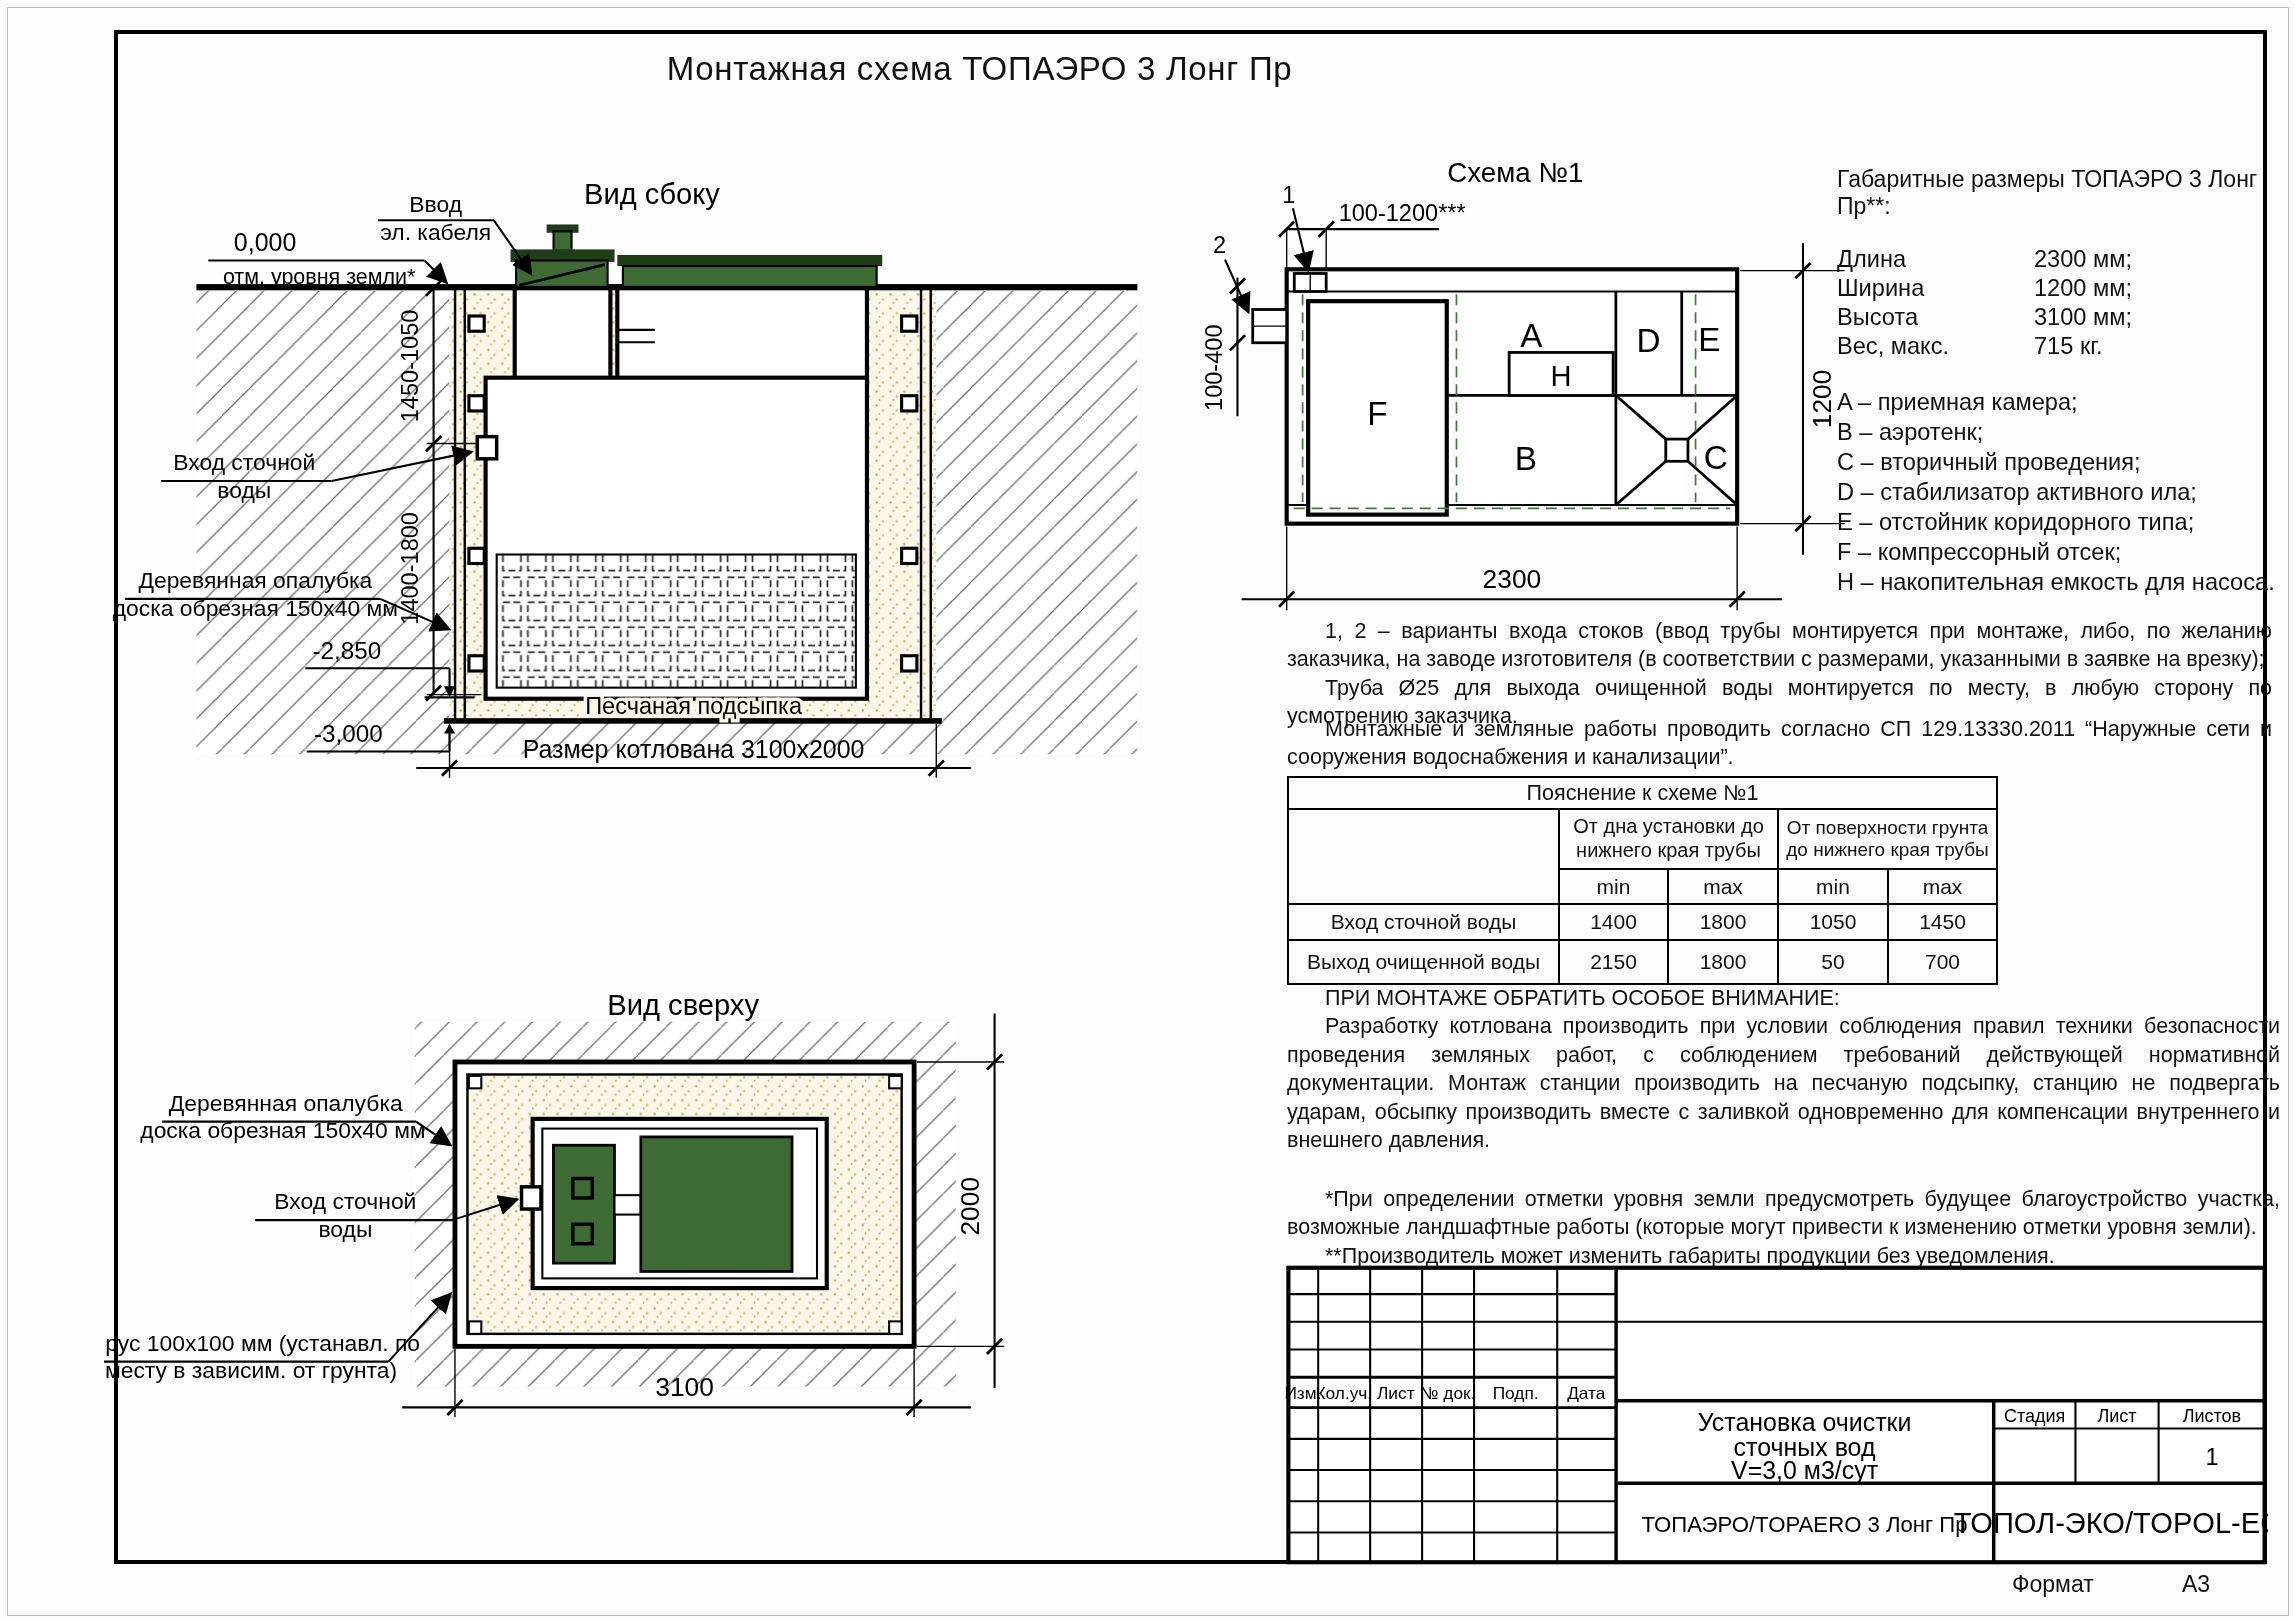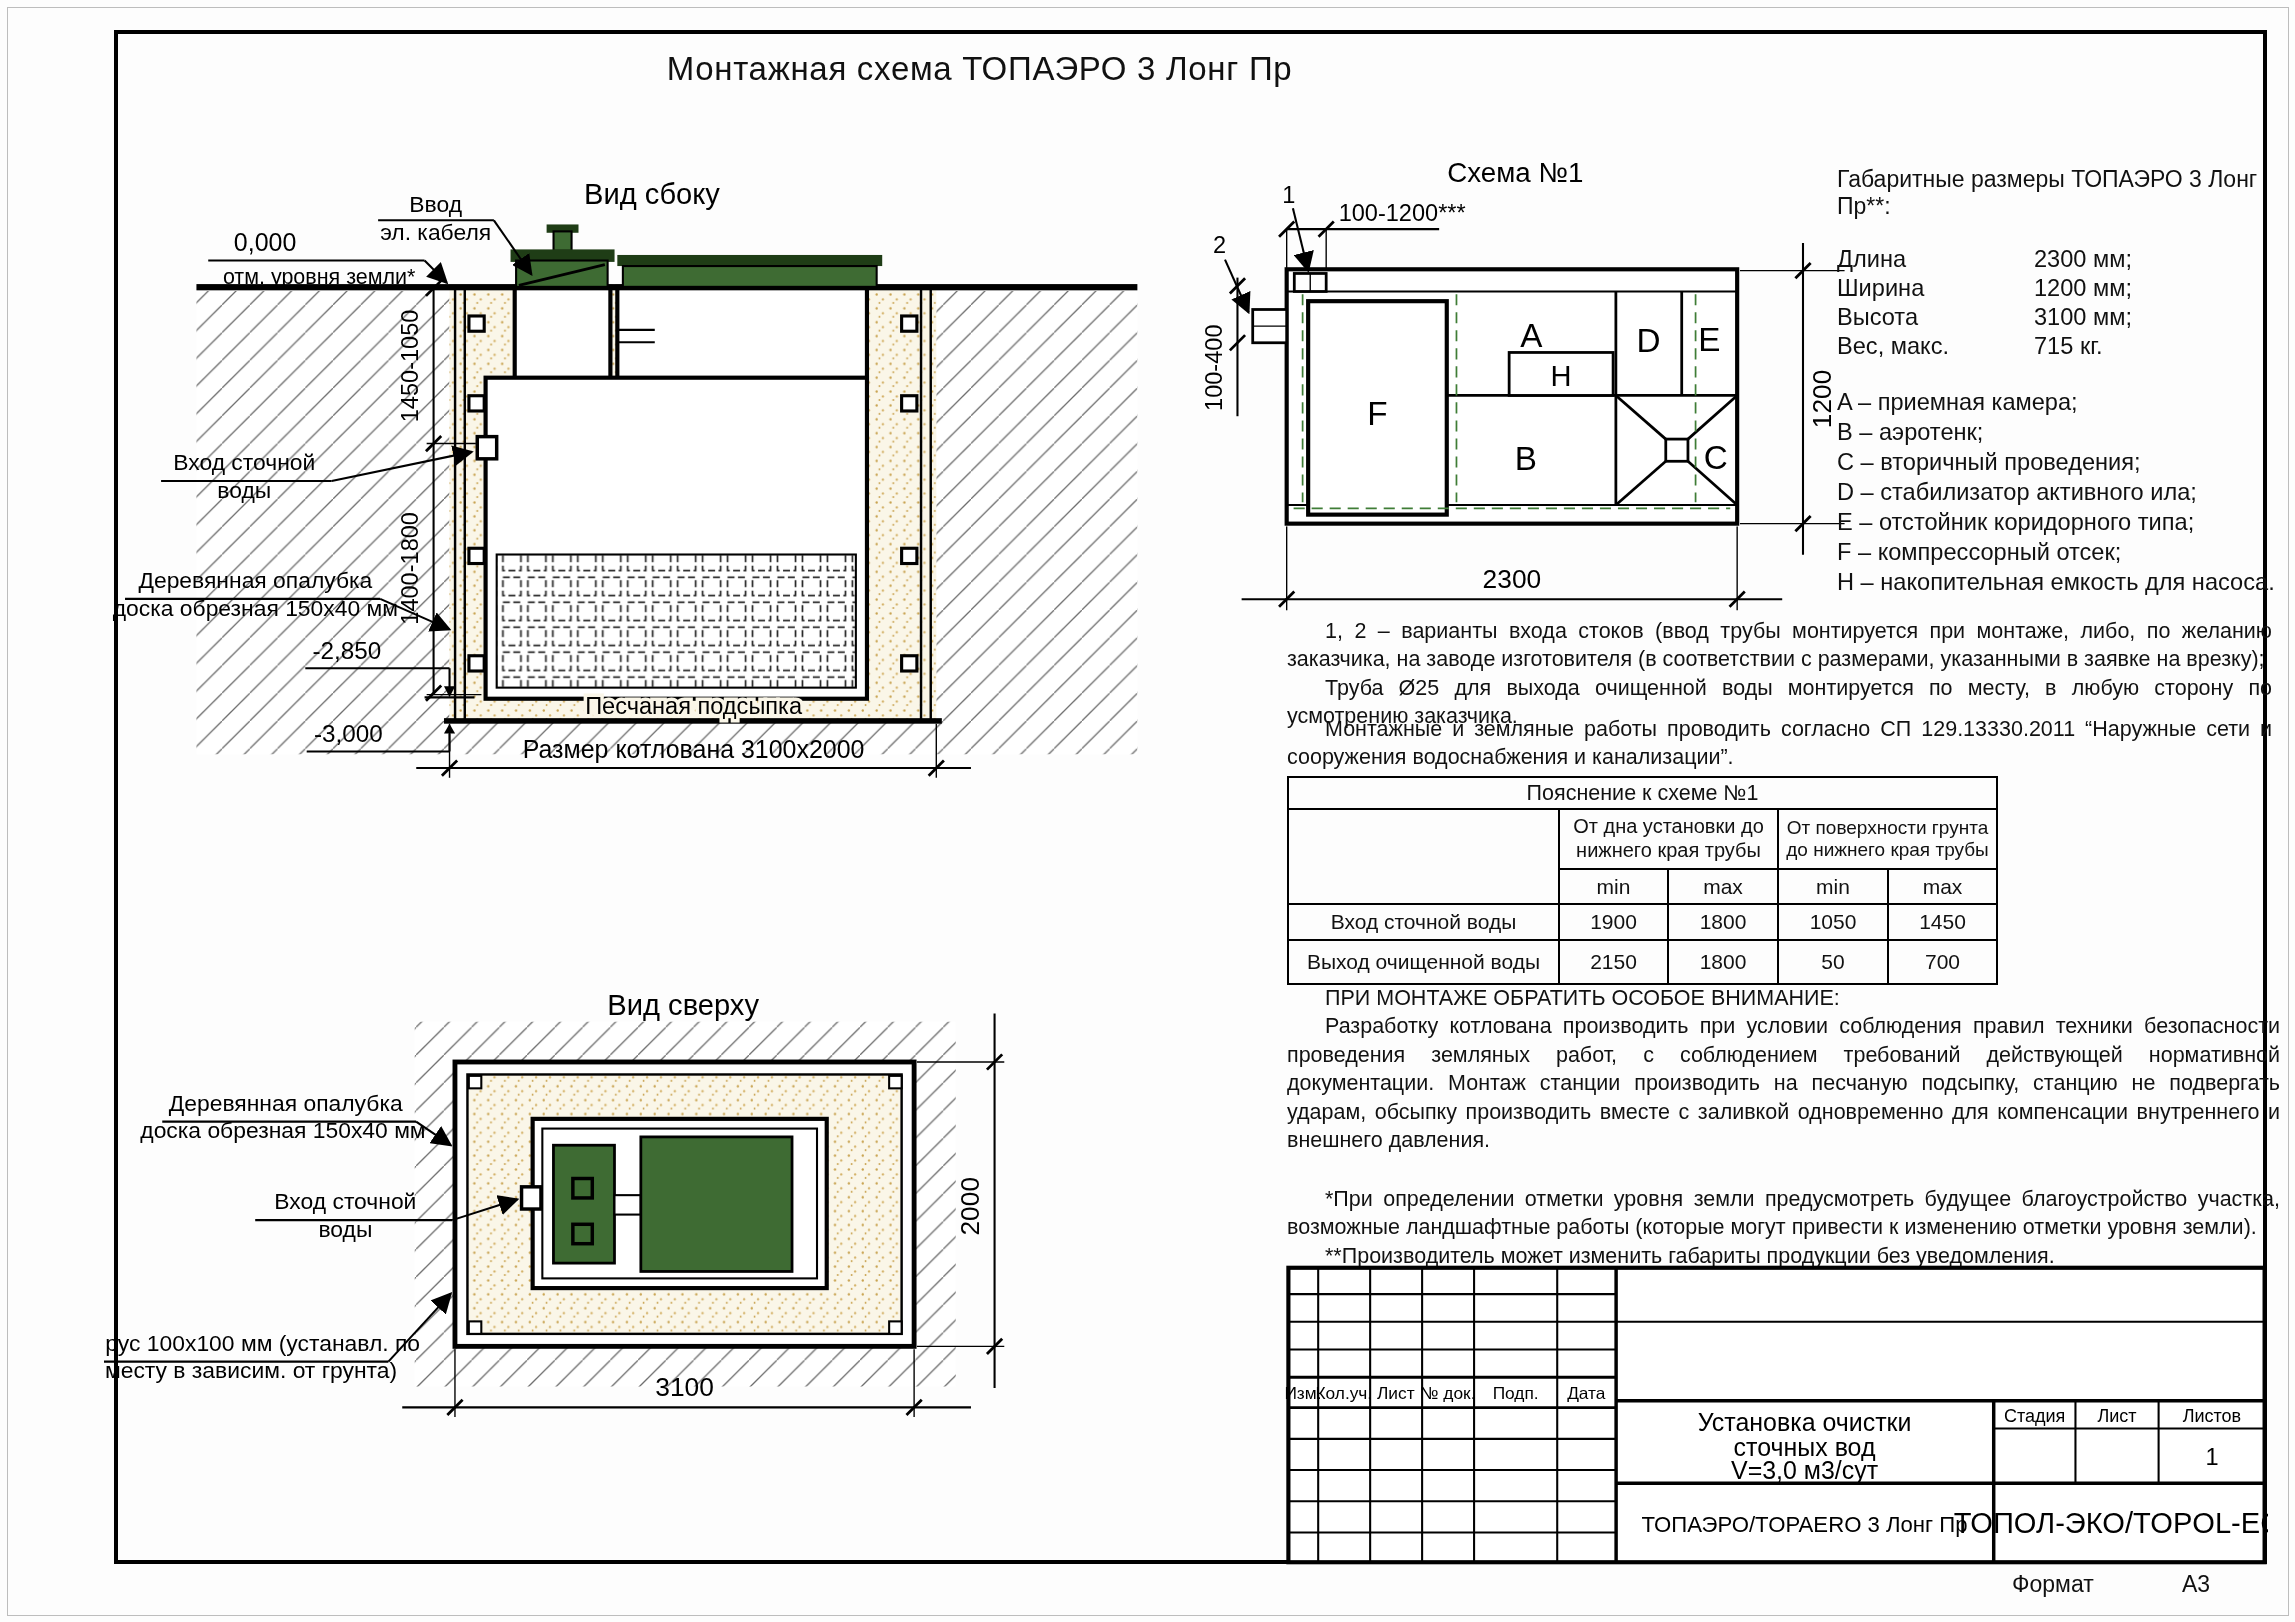--- a/index.html
+++ b/index.html
@@ -382,21 +382,21 @@
     <td colspan="2" style="font-size:19px; line-height:1.18">От поверхности грунта до нижнего края трубы</td>
   </tr>
   <tr style="height:35px">
     <td>min</td>
         <td>max</td>
     <td>min</td>
         <td>max</td>
   </tr>
   <tr style="height:36px">
     <td>Вход сточной воды</td>
-        <td>1900</td>
+        <td>1400</td>
     <td>1800</td>
         <td>1050</td>
     <td>1450</td>
   </tr>
   <tr style="height:44px">
     <td>Выход очищенной воды</td>
         <td>2150</td>
     <td>1800</td>
         <td>50</td>
     <td>700</td>

